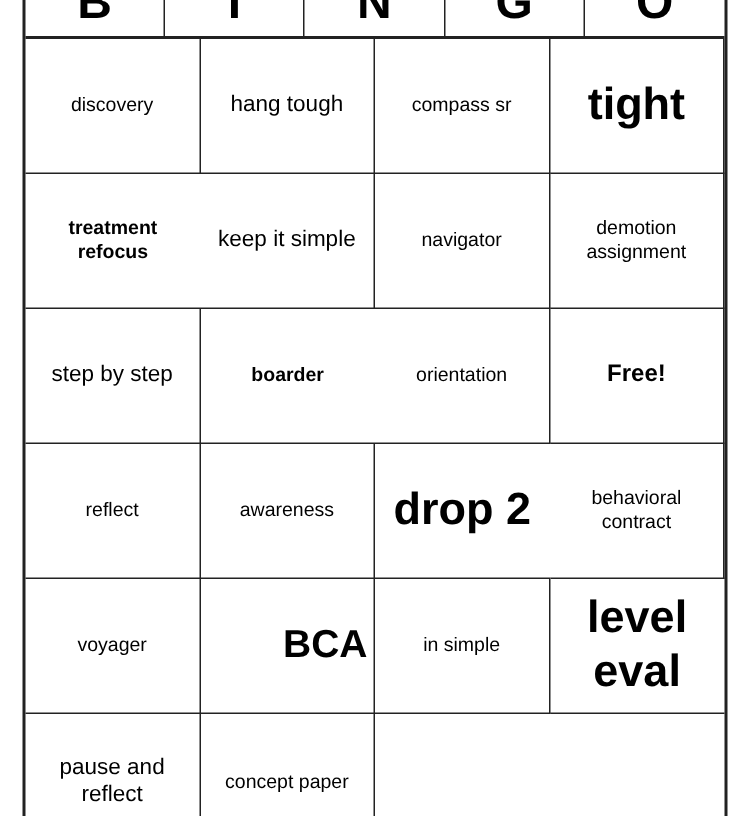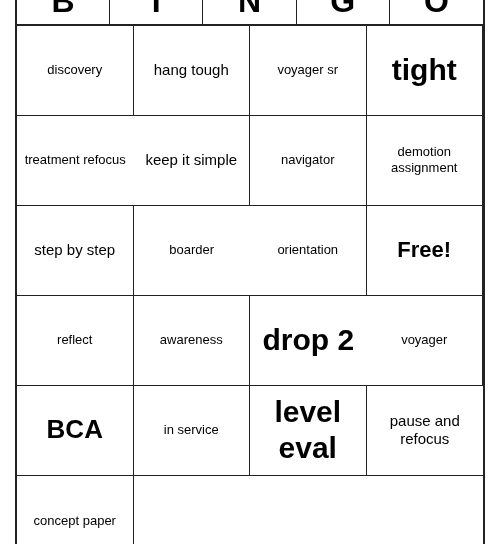--- a/index.html
+++ b/index.html
@@ -43,40 +43,42 @@
       display: flex;
       align-items: center;
       justify-content: center;
       text-align: center;
       padding: 6px 4px;
       font-size: 13px;
       line-height: 1.2;
     }
     .bingo-cell:nth-child(5n) {
       border-right: none;
+      font-weight: bold;
     }
     .bingo-cell:nth-child(n+21) {
       border-bottom: none;
     }
     .bingo-cell.large-text {
       font-size: 15px;
       font-weight: normal;
     }
     .bingo-cell.extra-large {
       font-size: 30px;
       font-weight: bold;
       align-items: center;
     }
     .bingo-cell.free {
-      font-size: 22px;
+      font-size: 16px;
       font-weight: bold;
     }
     .bingo-cell.bca-text {
       font-size: 26px;
       font-weight: bold;
+      justify-content: flex-end;
     }
   </style>
 </head>
 <body>
 
 <div class="bingo-card">
   <div class="bingo-header">
   <div class="bingo-header-cell">B</div>
       <div class="bingo-header-cell">I</div>
       <div class="bingo-header-cell">N</div>
@@ -84,21 +86,21 @@
       <div class="bingo-header-cell">O</div>
     </div>
   <div class="bingo-grid">
   <div class="bingo-cell">
         <span>discovery</span>
       </div>
       <div class="bingo-cell large-text">
         <span>hang tough</span>
       </div>
       <div class="bingo-cell">
-        <span>voyager sr</span>
+        <span>compass sr</span>
       </div>
       <div class="bingo-cell extra-large">
         <span>tight</span>
       </div>
       <div class="bingo-cell">
         <span>treatment refocus</span>
       </div>
       <div class="bingo-cell large-text">
         <span>keep it simple</span>
       </div>
@@ -123,31 +125,34 @@
       <div class="bingo-cell">
         <span>reflect</span>
       </div>
       <div class="bingo-cell">
         <span>awareness</span>
       </div>
       <div class="bingo-cell extra-large">
         <span>drop 2</span>
       </div>
       <div class="bingo-cell">
+        <span>behavioral contract</span>
+      </div>
+      <div class="bingo-cell">
         <span>voyager</span>
       </div>
       <div class="bingo-cell bca-text">
         <span>BCA</span>
       </div>
       <div class="bingo-cell">
-        <span>in service</span>
+        <span>in simple</span>
       </div>
       <div class="bingo-cell extra-large">
         <span>level eval</span>
       </div>
       <div class="bingo-cell large-text">
-        <span>pause and refocus</span>
+        <span>pause and reflect</span>
       </div>
       <div class="bingo-cell">
         <span>concept paper</span>
       </div>
     </div>
 </div>
 
 </body></html>

